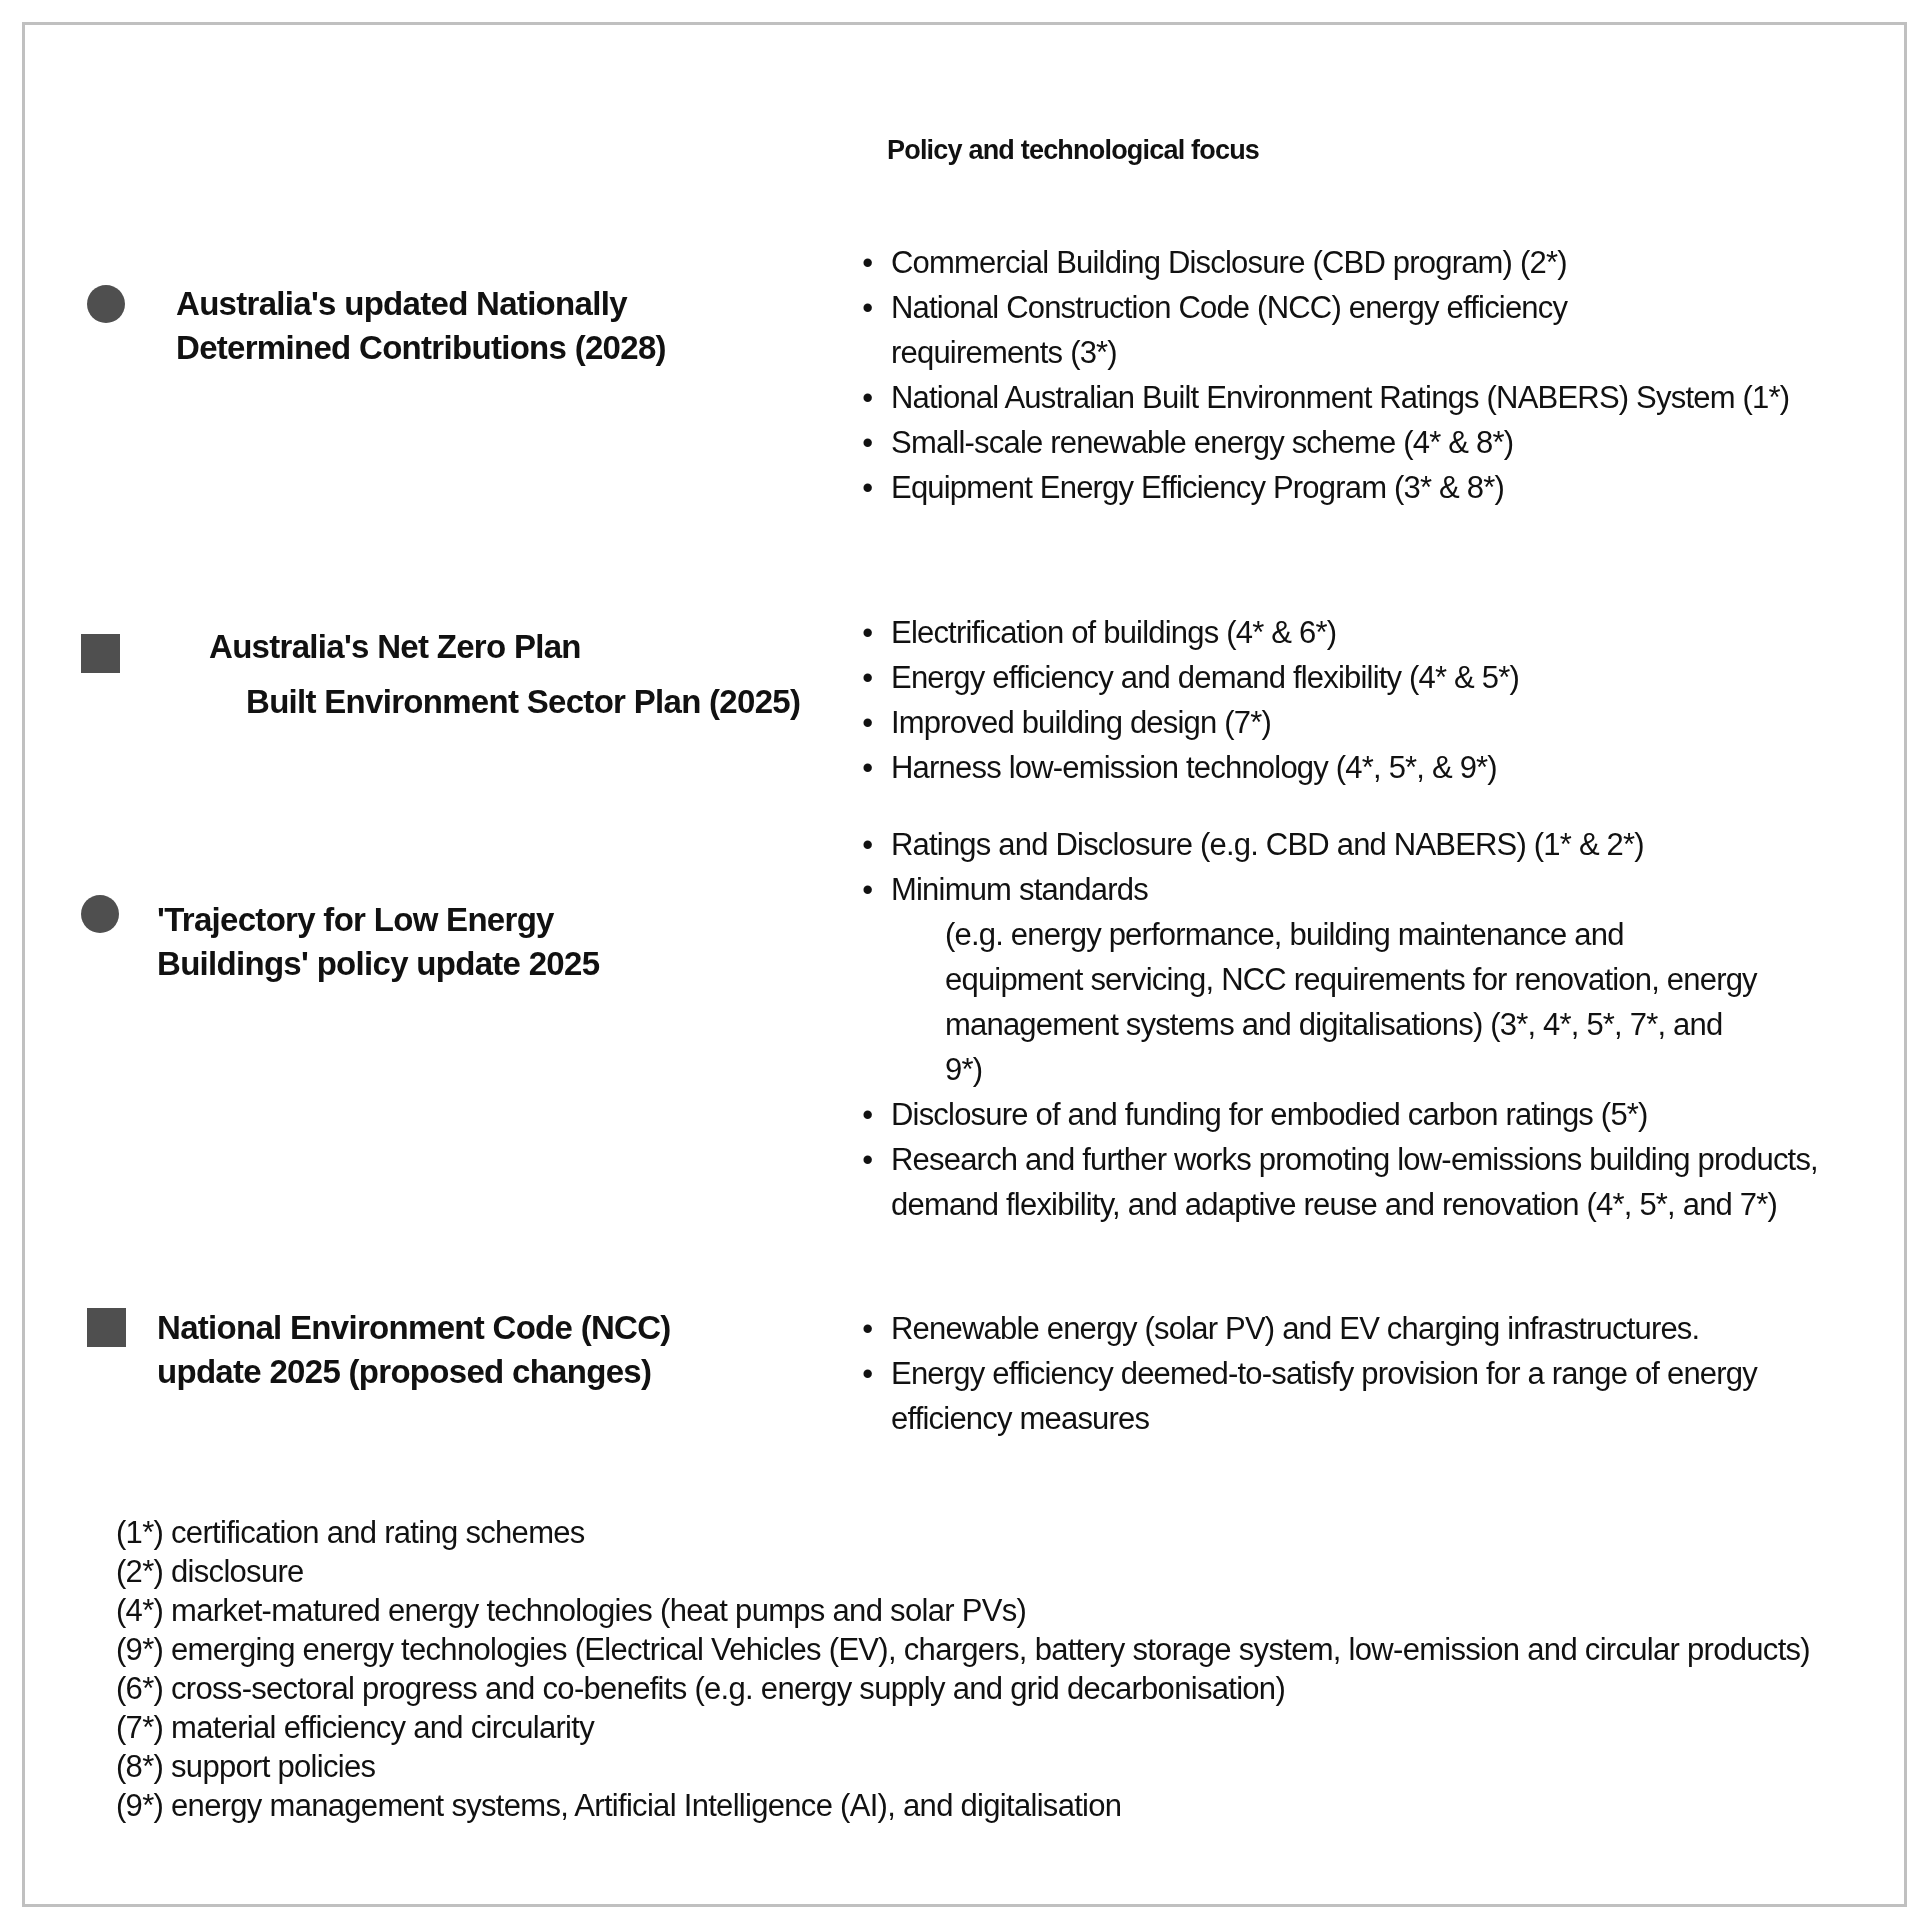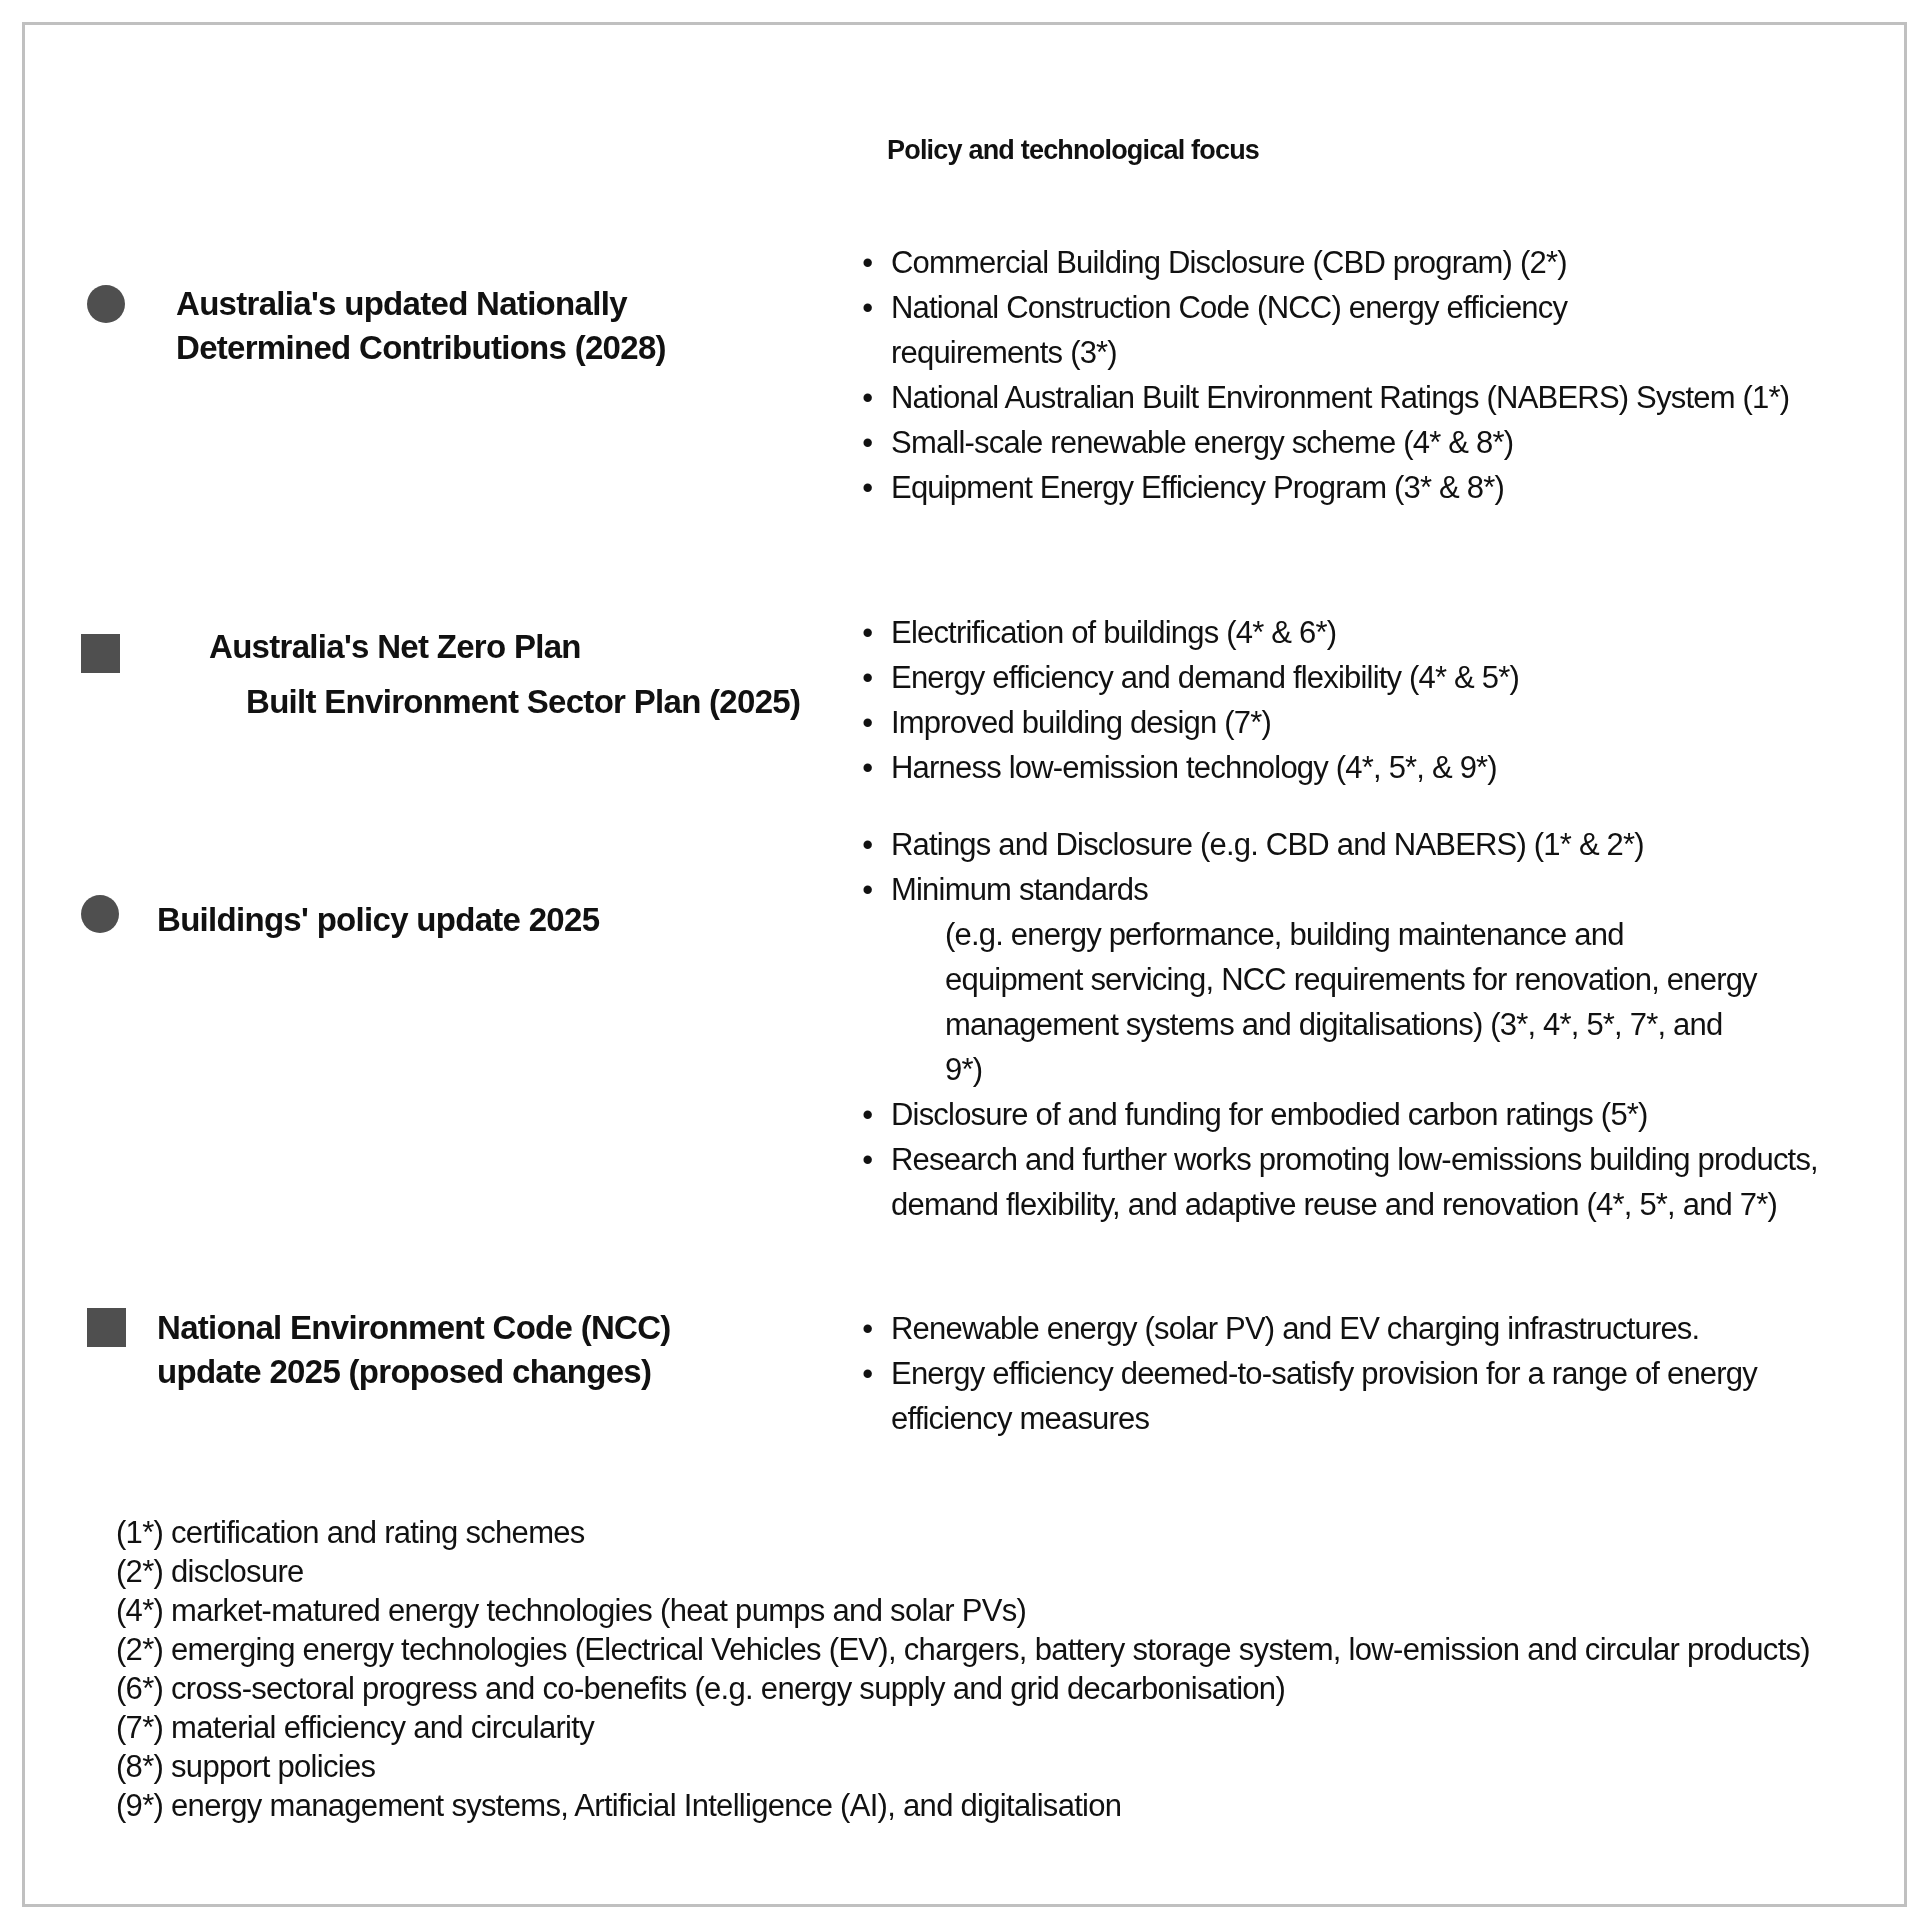--- a/index.html
+++ b/index.html
@@ -49,20 +49,21 @@
 </div>
 <ul class="items" style="left:858px; top:610px;">
   <li><span class="dot">•</span><span>Electrification of buildings (4* &amp; 6*)</span></li>
   <li><span class="dot">•</span><span>Energy efficiency and demand flexibility (4* &amp; 5*)</span></li>
   <li><span class="dot">•</span><span>Improved building design (7*)</span></li>
   <li><span class="dot">•</span><span>Harness low-emission technology (4*, 5*, &amp; 9*)</span></li>
 </ul>
 
 <div class="marker circle" style="left:81px; top:895px;"></div>
 <div class="abs heading" style="left:157px; top:898px;">
+  <div>'Trajectory for Low Energy</div>
   <div>Buildings' policy update 2025</div>
 </div>
 <ul class="items" style="left:858px; top:822px;">
   <li><span class="dot">•</span><span>Ratings and Disclosure (e.g. CBD and NABERS) (1* &amp; 2*)</span></li>
   <li style="width:868px"><span class="dot">•</span><span>Minimum standards</span>
     <span class="sub">(e.g. energy performance, building maintenance and equipment servicing, NCC requirements for renovation, energy management systems and digitalisations) (3*, 4*, 5*, 7*, and 9*)</span></li>
   <li><span class="dot">•</span><span>Disclosure of and funding for embodied carbon ratings (5*)</span></li>
   <li><span class="dot">•</span><span>Research and further works promoting low-emissions building products, demand flexibility, and adaptive reuse and renovation (4*, 5*, and 7*)</span></li>
 </ul>
 
@@ -73,19 +74,19 @@
 </div>
 <ul class="items" style="left:858px; top:1306px;">
   <li><span class="dot">•</span><span>Renewable energy (solar PV) and EV charging infrastructures.</span></li>
   <li style="width:976px"><span class="dot">•</span><span>Energy efficiency deemed-to-satisfy provision for a range of energy efficiency measures</span></li>
 </ul>
 
 <div class="footnotes">
   <div>(1*) certification and rating schemes</div>
   <div>(2*) disclosure</div>
   <div>(4*) market-matured energy technologies (heat pumps and solar PVs)</div>
-  <div>(2*) emerging energy technologies (Electrical Vehicles (EV), chargers, battery storage system, low-emission and circular products)</div>
+  <div>(9*) emerging energy technologies (Electrical Vehicles (EV), chargers, battery storage system, low-emission and circular products)</div>
   <div>(6*) cross-sectoral progress and co-benefits (e.g. energy supply and grid decarbonisation)</div>
   <div>(7*) material efficiency and circularity</div>
   <div>(8*) support policies</div>
   <div>(9*) energy management systems, Artificial Intelligence (AI), and digitalisation</div>
 </div>
 
 
 </body></html>

